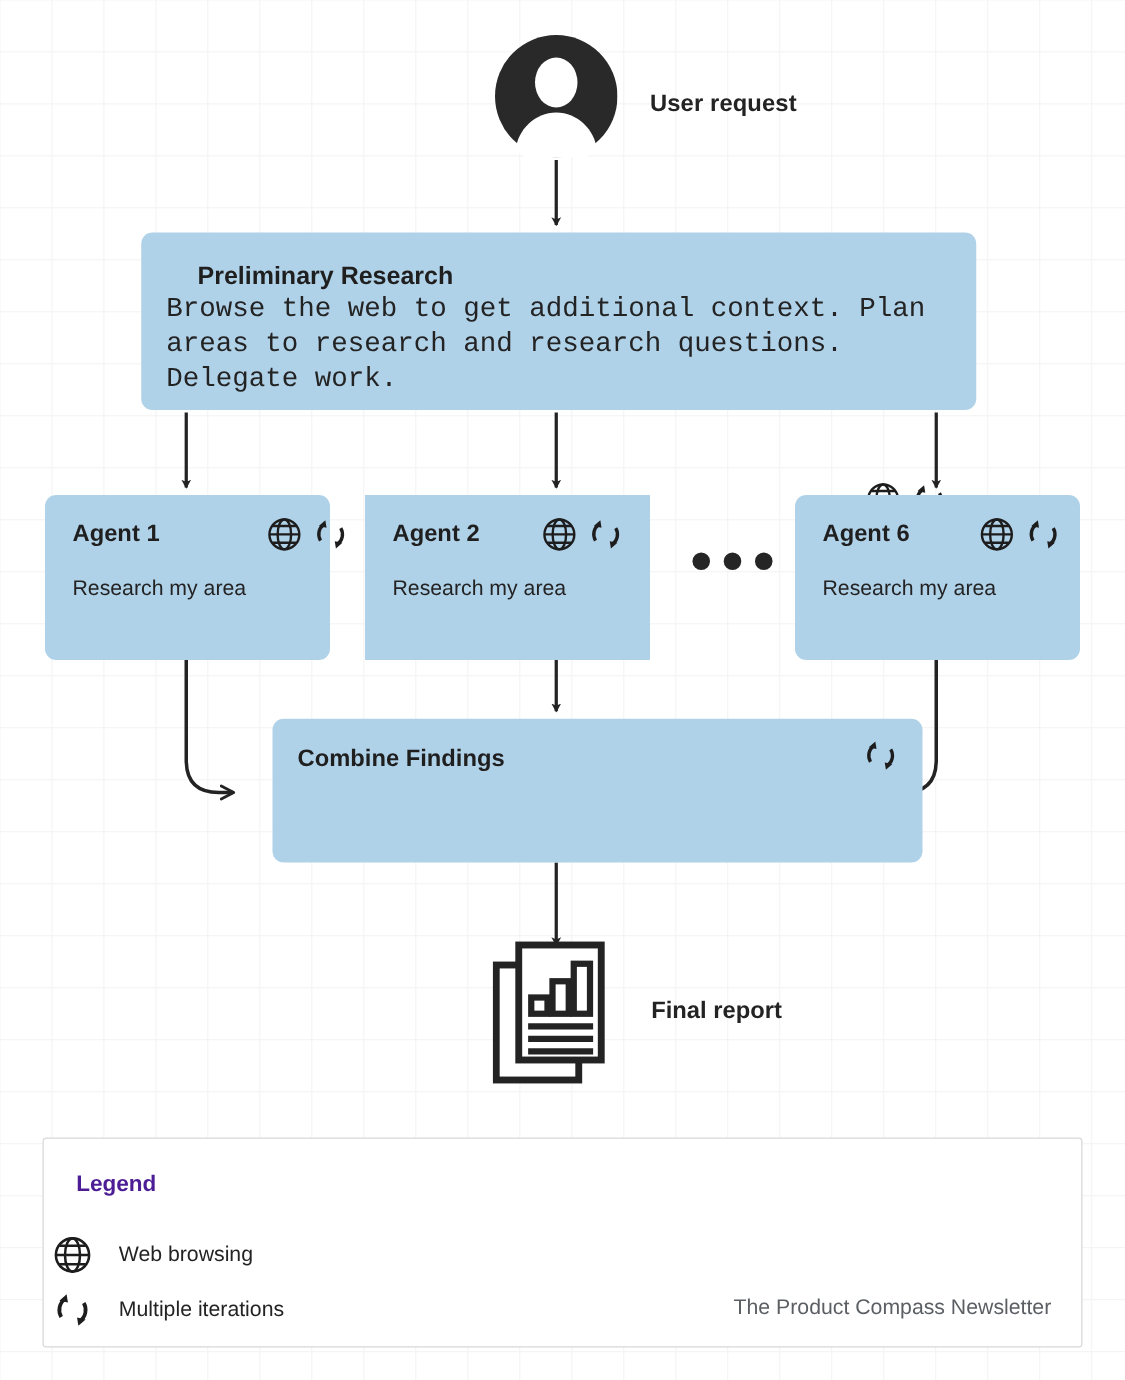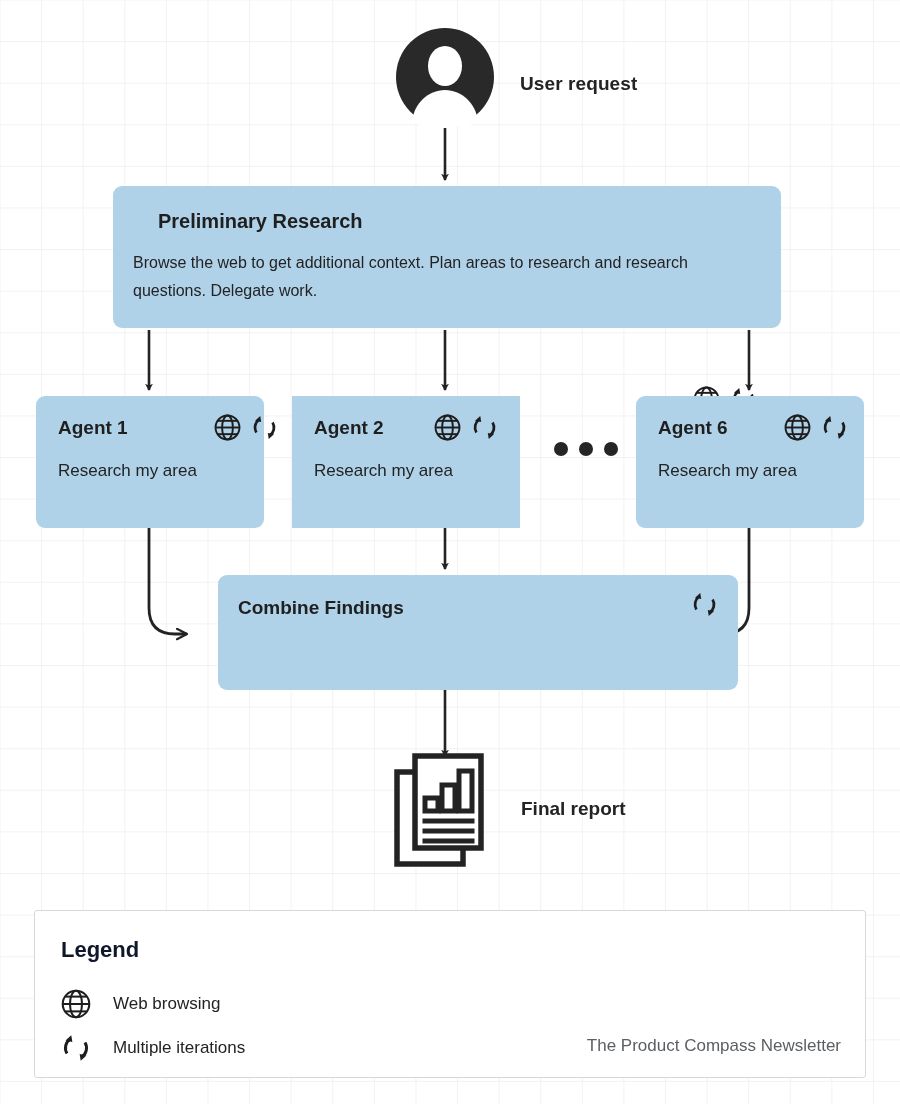--- a/index.html
+++ b/index.html
@@ -91,24 +91,24 @@
   
   #prelim-box {
     left: 113px;
     top: 186px;
     width: 668px;
     height: 142px;
     padding: 22px 28px 0 20px;
   }
   #prelim-box .box-title { font-size: 20px; line-height: 26px; margin-left: 25px; }
   #prelim-box .box-desc {
-    font-size: 16px;
+    font-size: 22px;
     line-height: 28px;
-    margin-top: 15px;
     max-width: 620px;
+    font-family: Liberation Mono, monospace;
   }
   #prelim-box .box-icons { right: 24px; top: 200px; }
   #prelim-icons { right: 22px; top: 17px; }
 
   
   .agent-box {
     top: 396px;
     height: 132px;
     padding: 20px 0 0 22px;
   }
@@ -177,27 +177,27 @@
     width: 832px;
     height: 168px;
     background: #ffffff;
     border: 1px solid #d8d8d8;
     border-radius: 3px;
     z-index: 3;
   }
   #legend-title {
     position: absolute;
     left: 26px; top: 26px;
-    font-size: 22px;
+    font-size: 18px;
     font-weight: bold;
-    color: #0f172a;
+    color: #4c1d95;
   }
   .legend-row {
     position: absolute;
-    left: 26px;
+    left: 8px;
     display: flex;
     align-items: center;
     gap: 22px;
   }
   #legend-row-web { top: 78px; }
   #legend-row-iter { top: 122px; }
   .legend-text { font-size: 17px; color: #232323; }
   #watermark {
     position: absolute;
     right: 24px;

